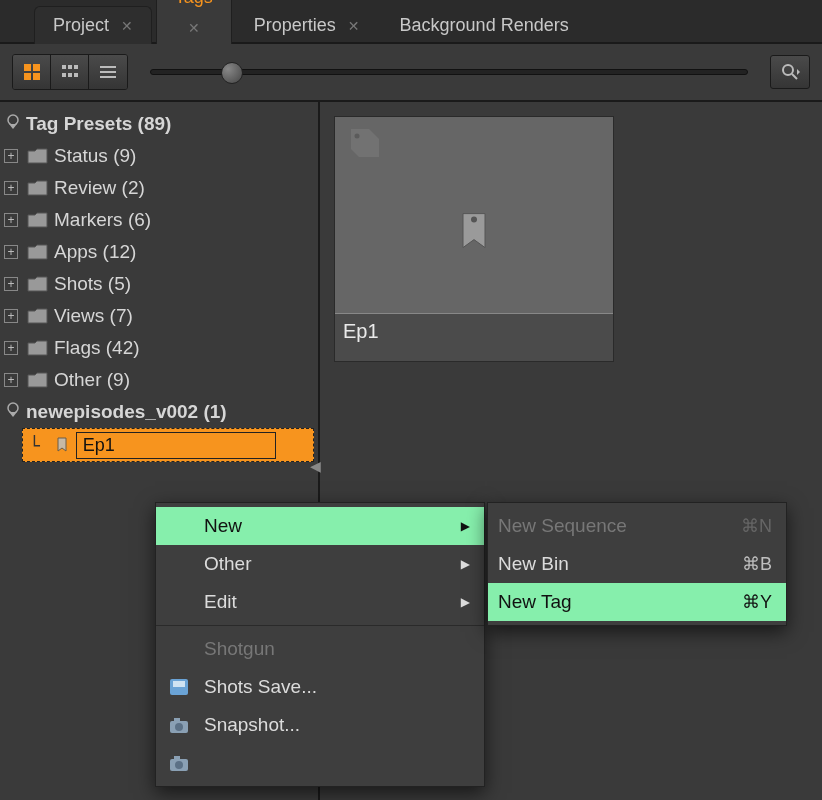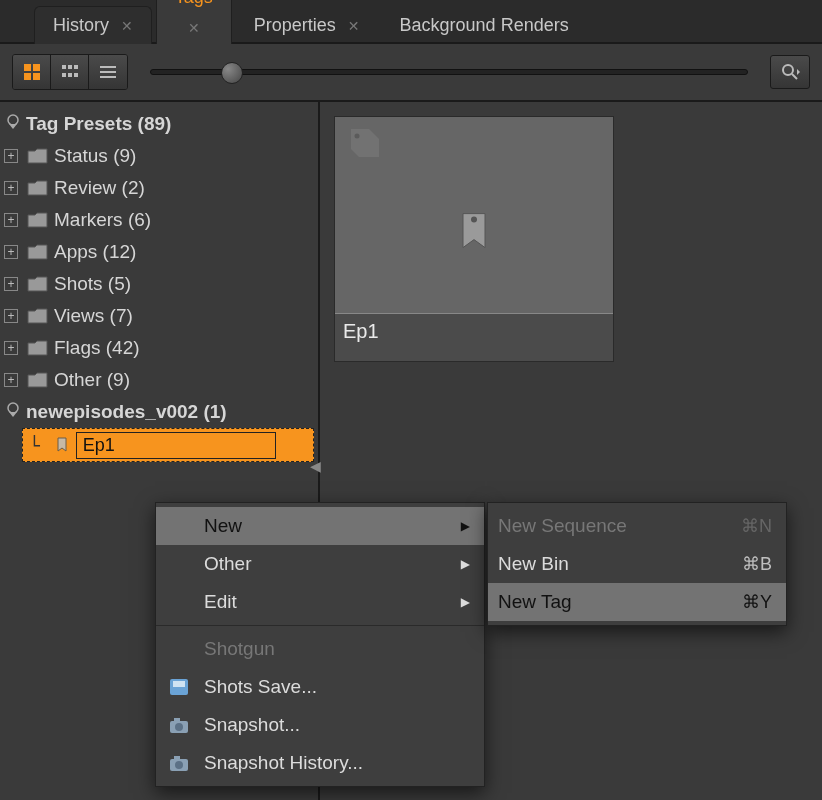--- a/index.html
+++ b/index.html
@@ -230,21 +230,21 @@
     align-items: center;
     height: 38px;
     padding: 0 14px 0 10px;
     gap: 12px;
     color: #dcdcdc;
     font-size: 19px;
     cursor: pointer;
     position: relative;
   }
   .menu-item.highlight {
-    background: #737373;
+    background: #86efac;
     color: #111;
   }
   .menu-item.disabled {
     color: #777;
     cursor: default;
   }
   .menu-item .arrow {
     margin-left: auto;
     font-size: 12px;
   }
@@ -270,21 +270,21 @@
 
   #ctx-main { top: 502px; left: 155px; width: 330px; }
   #ctx-sub  { top: 502px; left: 487px; width: 300px; }
 
 </style>
 </head>
 <body>
 
 <div class="tabs-bar">
   <div class="tab">
-    <span>History</span>
+    <span>Project</span>
     <span class="close-x">✕</span>
   </div>
   <div class="tab active">
     <span>Tags</span>
     <span class="close-x">✕</span>
   </div>
   <div class="tab flat">
     <span>Properties</span>
     <span class="close-x">✕</span>
   </div>
@@ -504,21 +504,20 @@
     <span>Snapshot...</span>
   </div>
   <div class="menu-item">
     <span class="menu-icon">
       <svg width="22" height="20">
           <rect x="2" y="6" width="18" height="12" rx="2" fill="#8aa0b4"></rect>
           <circle cx="11" cy="12" r="4" fill="#5c7186"></circle>
           <rect x="6" y="3" width="6" height="4" fill="#8aa0b4"></rect>
         </svg>
     </span>
-    <span>Snapshot History...</span>
   </div>
 </div>
 
 <div id="ctx-sub" class="context-menu">
   <div class="menu-item disabled">
     <span>New Sequence</span>
     <span class="shortcut">⌘N</span>
   </div>
   <div class="menu-item">
     <span>New Bin</span>

